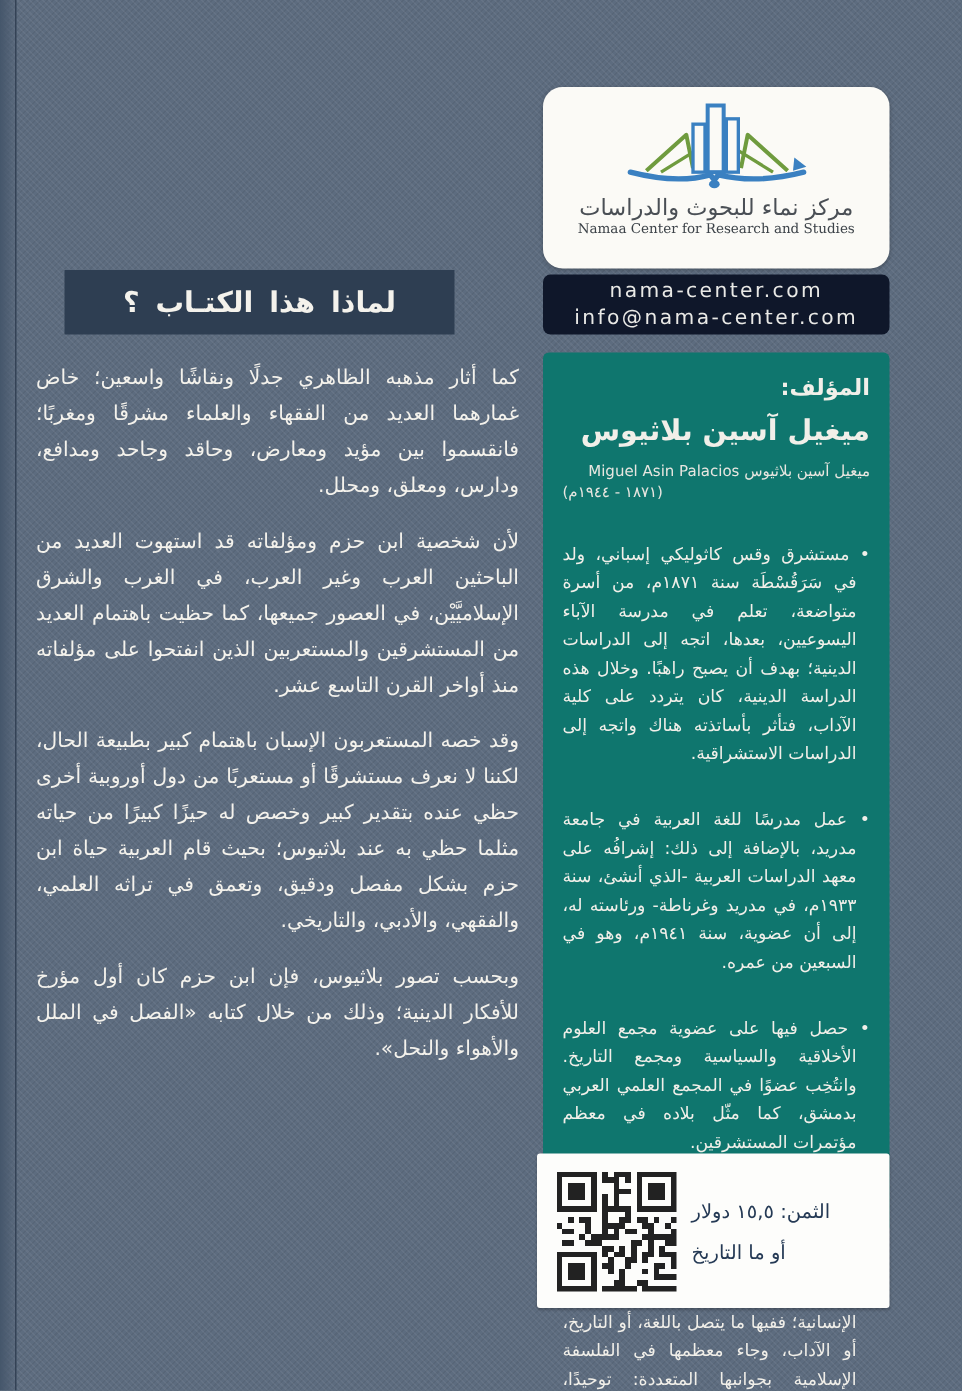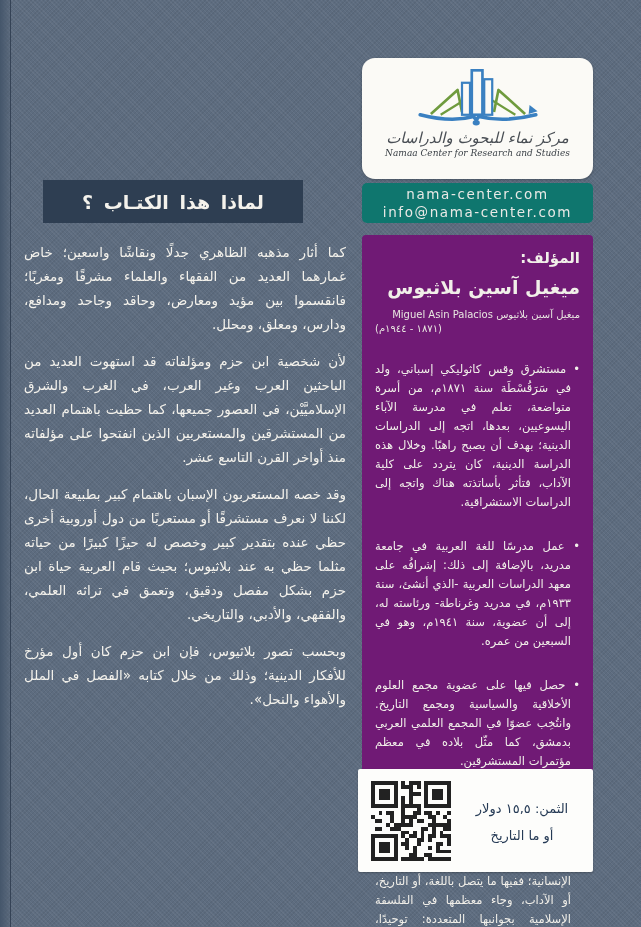--- a/index.html
+++ b/index.html
@@ -15,29 +15,28 @@
     position:absolute;left:0;top:0;width:10px;height:927px;
     background:linear-gradient(90deg,#45566b,#51617545);
     border-right:1px solid rgba(20,30,45,.35);
   }
   
   .logo-card{
     position:absolute;left:362px;top:58px;width:231px;height:121px;
     background:#fbfaf6;border-radius:13px;
     box-shadow:0 1px 3px rgba(0,0,0,.25);
     text-align:center;
-    font-style:italic;
   }
   .logo-card svg{display:block;margin:7px auto 0;}
   .brand-ar{font-size:15px;color:#4a4f55;letter-spacing:.5px;line-height:18px;direction:rtl;}
   .brand-en{font-family:"DejaVu Serif",serif;font-size:9px;color:#3c4248;line-height:12px;}
   
   .contact-band{
     position:absolute;left:362px;top:183px;width:231px;height:40px;
-    background:#0f766e;border-radius:5px;
+    background:#0f172a;border-radius:5px;
     display:flex;flex-direction:column;justify-content:center;align-items:center;
   }
   .contact-band div{color:#e9e9e6;font-size:13.5px;line-height:18px;letter-spacing:1.6px;}
   
   .why-box{
     position:absolute;left:43px;top:180px;width:260px;height:43px;
     background:#2e3e52;display:flex;align-items:center;justify-content:center;
   }
   .why-box span{
     color:#f4f2ec;font-size:19px;font-weight:bold;direction:rtl;
@@ -46,41 +45,41 @@
   
   .left-col{
     position:absolute;left:24px;top:240px;width:322px;
     direction:rtl;text-align:justify;
     color:#f4f2ec;font-size:13.5px;line-height:24px;
   }
   .left-col p{margin:0 0 13px 0;}
   
   .author-panel{
     position:absolute;left:362px;top:235px;width:231px;height:587px;
-    background:#701a75;border-radius:4px;
+    background:#0f766e;border-radius:4px;
     box-sizing:border-box;padding:14px 13px;
     direction:rtl;color:#f1efe9;
   }
   .author-label{font-size:15px;font-weight:bold;letter-spacing:.5px;}
   .author-name{font-size:19px;font-weight:bold;margin-top:9px;letter-spacing:.5px;}
   .author-translit{font-size:10px;line-height:14px;margin-top:10px;color:#e8e6e0;}
   .author-lifespan{font-size:10px;line-height:13px;text-align:left;direction:ltr;color:#e8e6e0;}
   .author-bullets p{
     margin:25px 0 0 0;font-size:11.5px;line-height:19px;text-align:justify;
     padding-right:9px;text-indent:-9px;
   }
   .author-bullets p::before{content:"• ";}
   
   .qr-card{
     position:absolute;left:358px;top:769px;width:235px;height:103px;
     background:#fdfdfb;border-radius:2px;box-shadow:0 1px 2px rgba(0,0,0,.25);
   }
   .qr-code{position:absolute;left:13px;top:12px;width:80px;height:80px;}
   .price{
-    position:absolute;right:10px;top:26px;width:122px;text-align:center;
+    position:absolute;right:10px;top:26px;width:122px;text-align:left;
     direction:rtl;color:#253a55;font-size:13px;line-height:27px;
   }
 </style>
 </head>
 <body>
 
 <div class="spine"></div>
 
 <div class="logo-card">
   <span>

